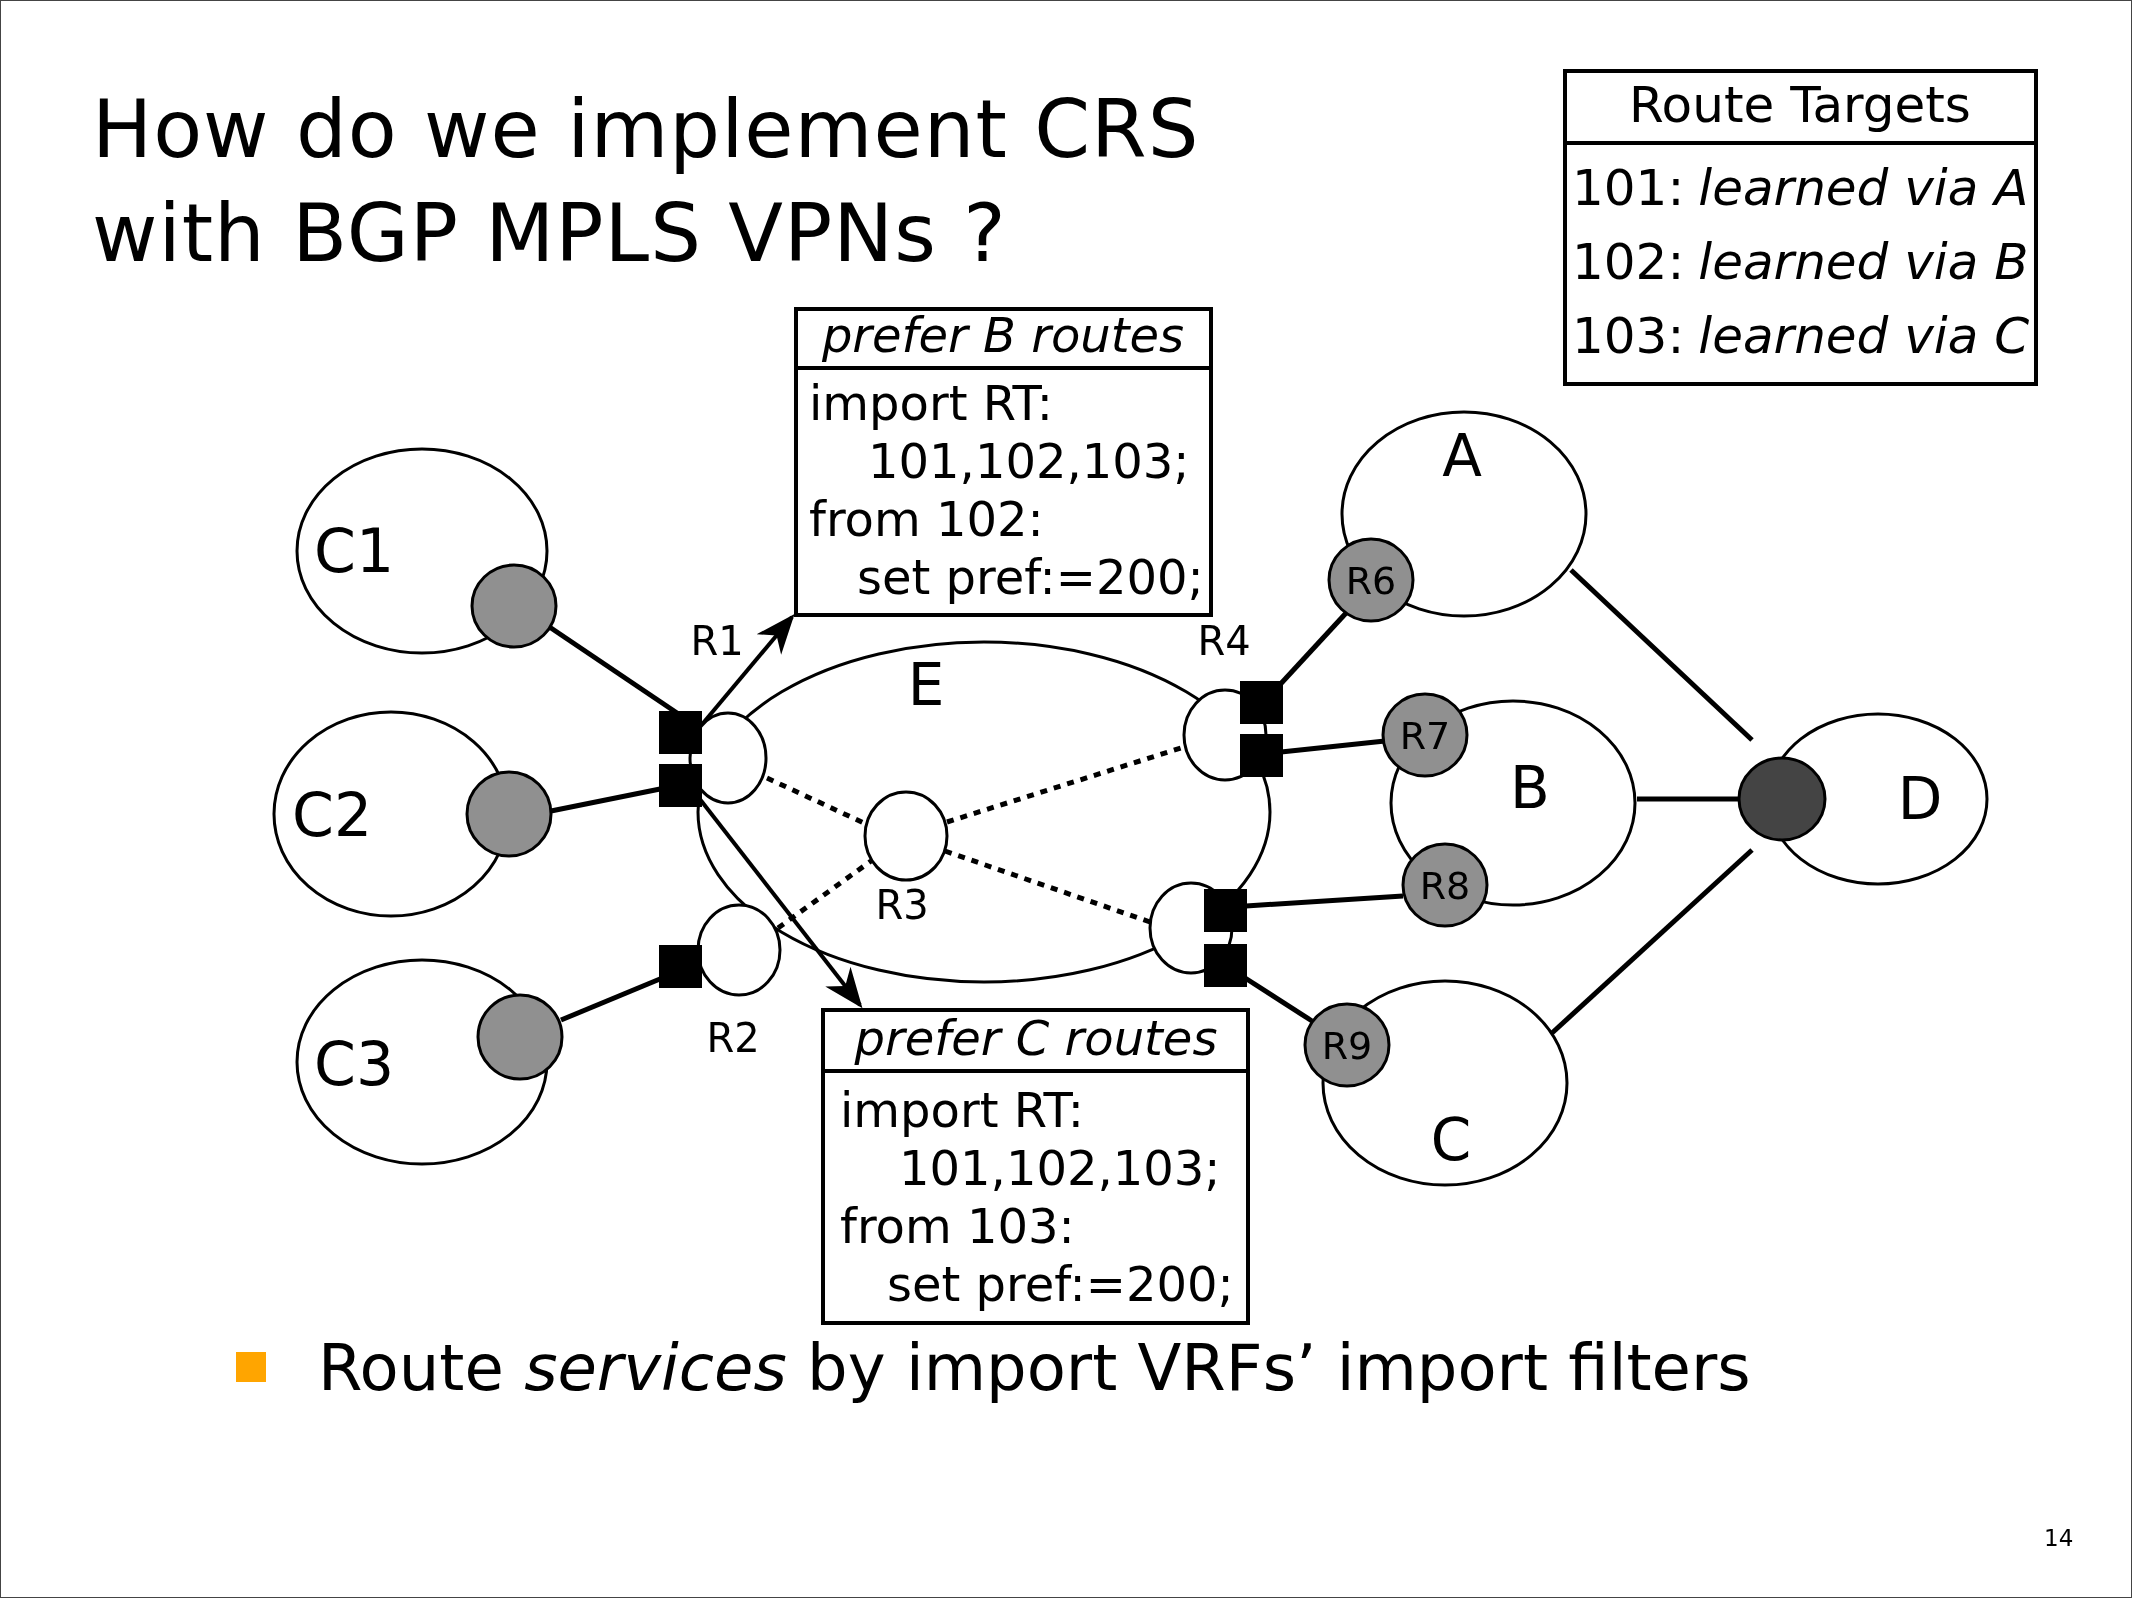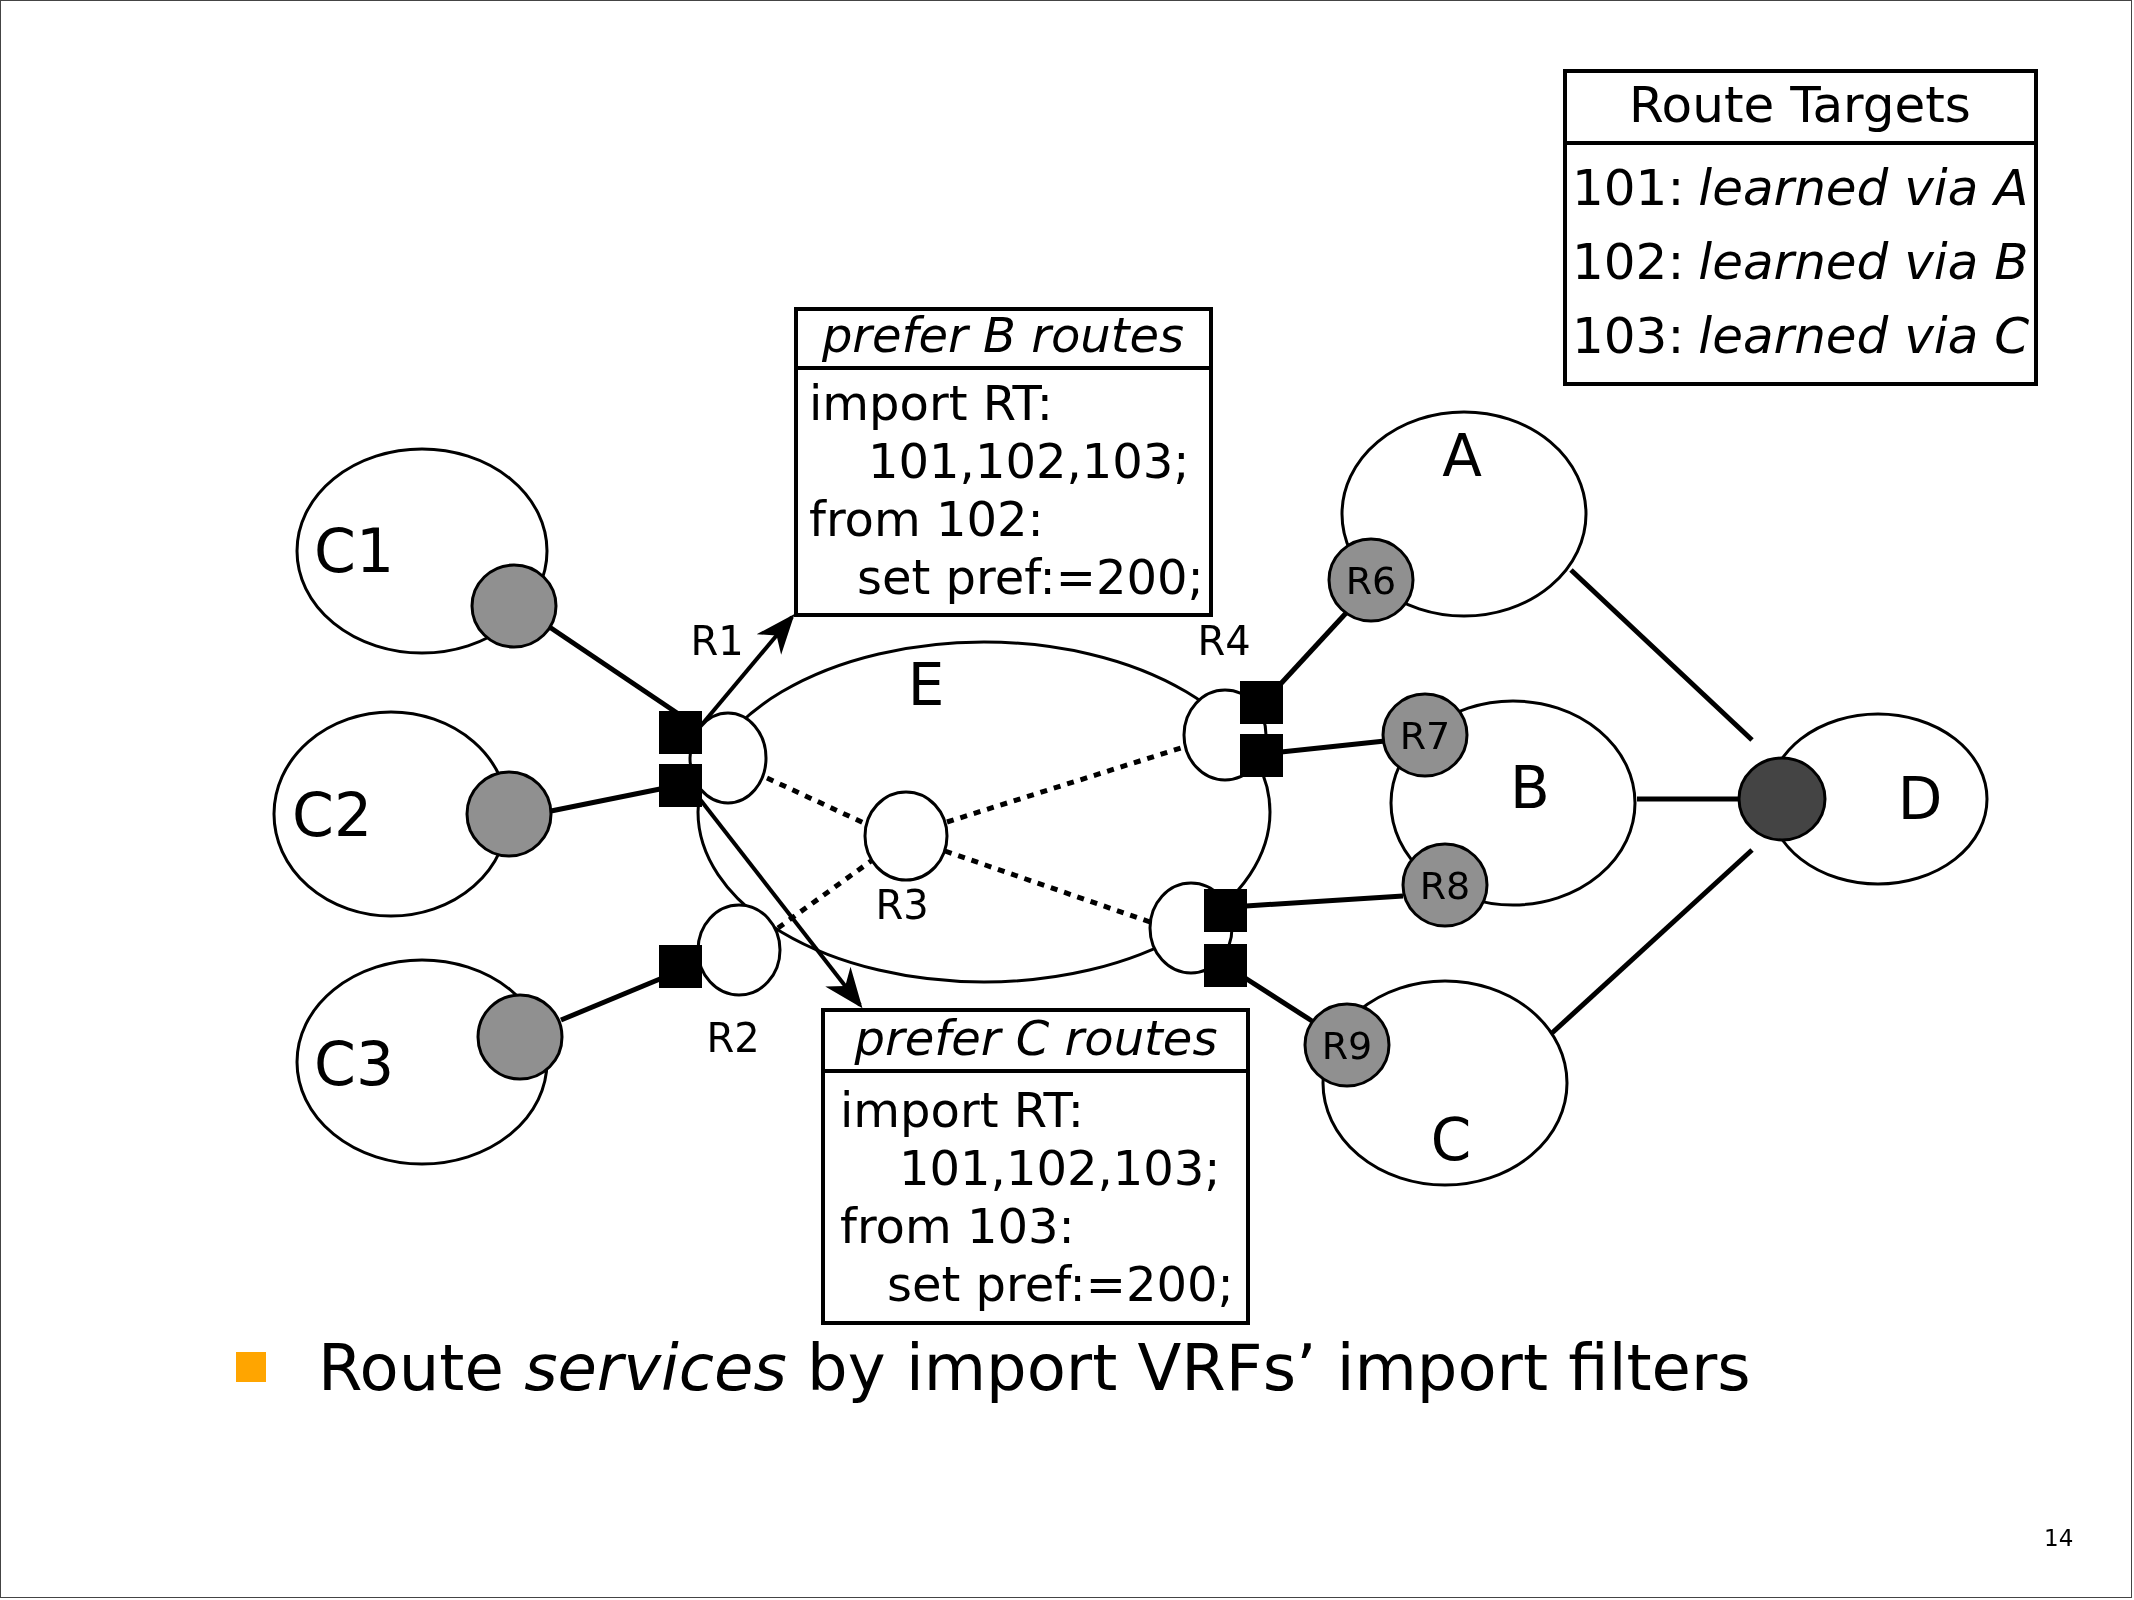--- a/index.html
+++ b/index.html
@@ -13,20 +13,22 @@
   .bullet-text { position: absolute; left: 318px; top: 1328px; font-size: 64px; line-height: 80px; white-space: nowrap; }
   .bullet-text i { font-style: italic; }
   .page-num { position: absolute; left: 2044px; top: 1520px; font-size: 23px; line-height: 36px; }
 </style>
 </head>
 <body>
 
 <div class="frame"></div>
 
 <div class="title">
+  <div>How do we implement CRS</div>
+  <div>with BGP MPLS VPNs ?</div>
 </div>
 
 <svg class="diagram" width="2134" height="1600" viewBox="0 0 2134 1600">
   <defs>
     <marker id="arrow" markerWidth="10" markerHeight="10" refX="9" refY="5" orient="auto" markerUnits="strokeWidth">
       <path d="M0,1 L10,5 L0,9 L3,5 Z" fill="#000"></path>
     </marker>
   </defs>
 
   <g>

